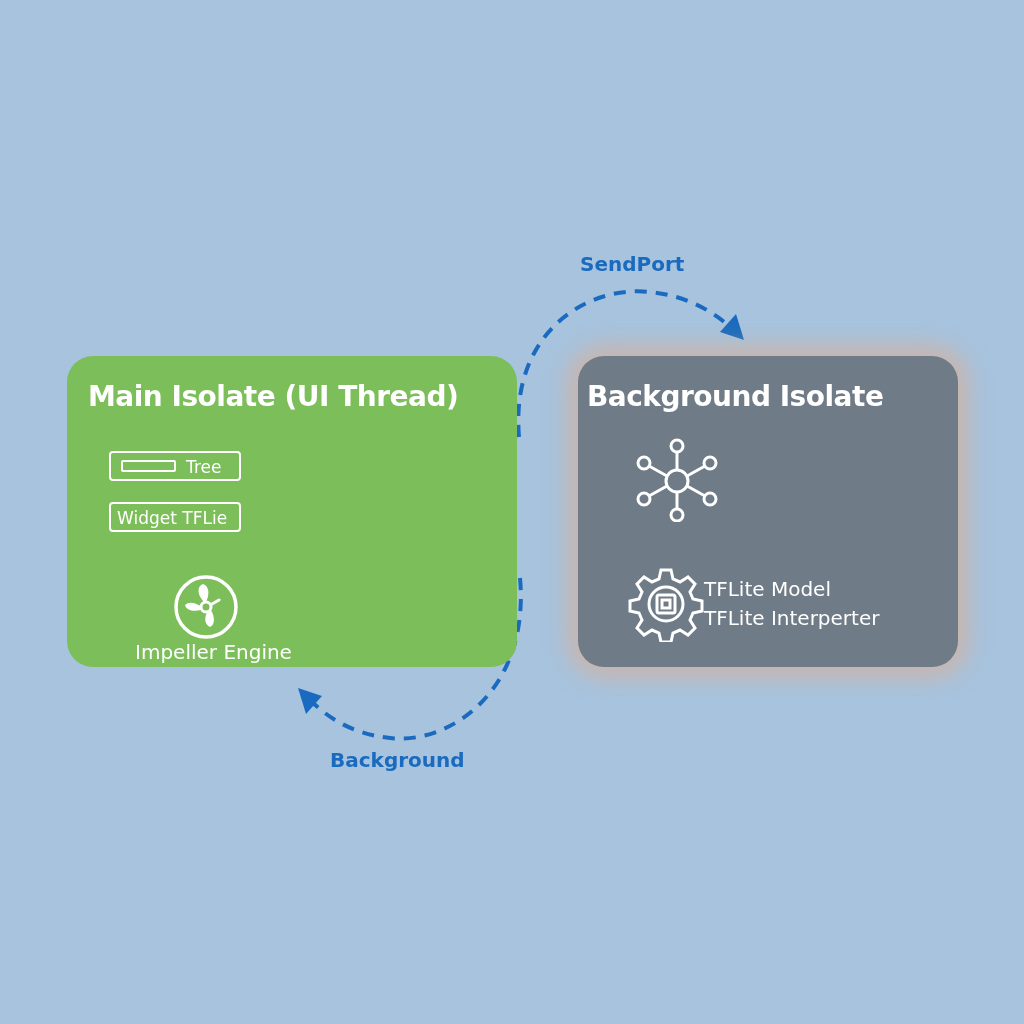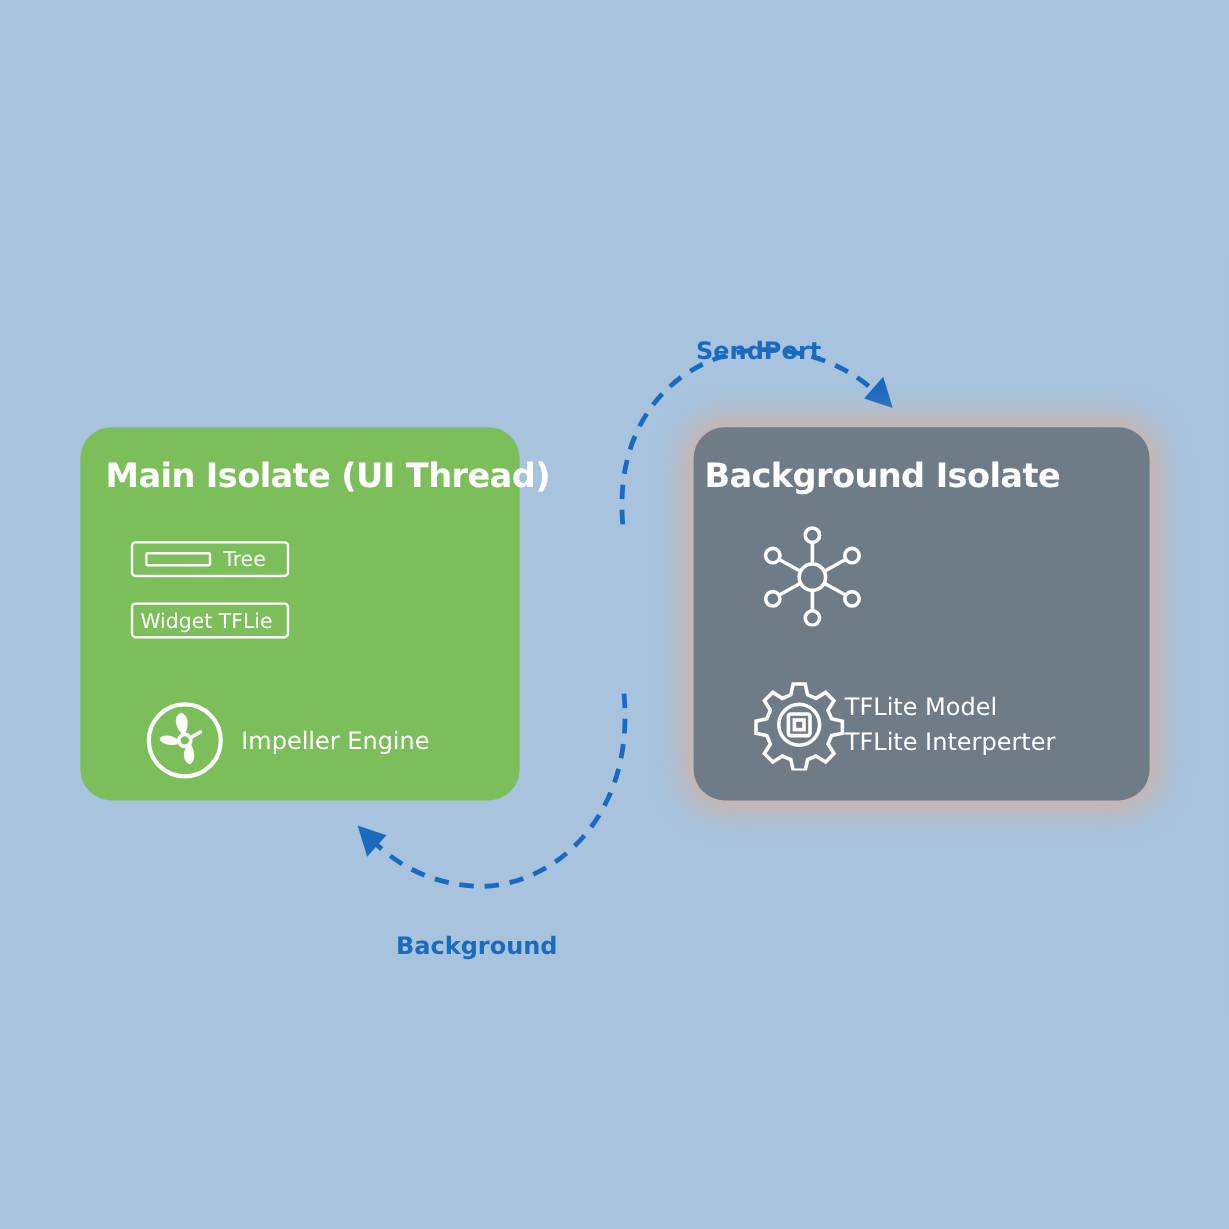--- a/index.html
+++ b/index.html
@@ -4,44 +4,44 @@
 <style>
   html, body { margin: 0; padding: 0; }
   body {
     width: 1024px; height: 1024px; overflow: hidden; position: relative;
     background: #a7c3de;
     font-family: "DejaVu Sans", "Liberation Sans", sans-serif;
   }
   .box {
     position: absolute; border-radius: 26px; color: #fff;
   }
-  #main-box { left: 67px; top: 356px; width: 366px; height: 311px; background: #7cbe5a; }
+  #main-box { left: 67px; top: 356px; width: 450px; height: 311px; background: #7cbe5a; }
   #bg-box {
     left: 578px; top: 356px; width: 380px; height: 311px; background: #6f7b86;
     box-shadow: 0 0 22px 10px rgba(232,170,130,0.55);
   }
   .title { position: absolute; font-weight: bold; font-size: 28px; white-space: nowrap; letter-spacing: -0.5px; }
   #main-title { left: 21px; top: 24px; }
   #bg-title { left: 9px; top: 24px; }
   .chip {
     position: absolute; border: 2.5px solid #fff; border-radius: 4px;
     font-size: 17px; height: 30px; line-height: 30px; box-sizing: border-box; padding-left: 40px;
   }
   #chip-tree { left: 42px; top: 95px; width: 132px; }
   #chip-tree .bar { position: absolute; left: 10px; top: 7px; width: 55px; height: 12px; border: 2.5px solid #fff; border-radius: 2px; box-sizing: border-box; }
   #chip-tree .lbl { position: absolute; left: 75px; top: -1px; }
   #chip-widget { left: 42px; top: 146px; width: 132px; }
   #chip-widget .lbl { position: absolute; left: 6px; top: -1px; }
   .row { position: absolute; display: flex; align-items: center; }
-  #impeller-row { left: 54px; top: 228px; }
+  #impeller-row { left: 54px; top: 218px; flex-direction: column; }
   #impeller-row .lbl { font-size: 20px; margin-left: 14px; }
   #network-icon { position: absolute; left: 56px; top: 80px; }
   #tflite-row { left: 50px; top: 210px; }
   #tflite-row .lbls { font-size: 20px; line-height: 29px; }
-  .port-label { position: absolute; color: #1a6bbf; font-weight: bold; font-size: 20px; margin-top: 28px; }
+  .port-label { position: absolute; color: #1a6bbf; font-weight: bold; font-size: 20px; }
   #send-label { left: 580px; top: 252px; }
   #recv-label { left: 330px; top: 748px; }
   svg.arrows { position: absolute; left: 0; top: 0; }
 </style>
 </head>
 <body>
 
 <svg class="arrows" width="1024" height="1024">
   <defs>
     <marker id="ah" markerWidth="10" markerHeight="10" refX="5" refY="5" orient="auto" markerUnits="userSpaceOnUse">

